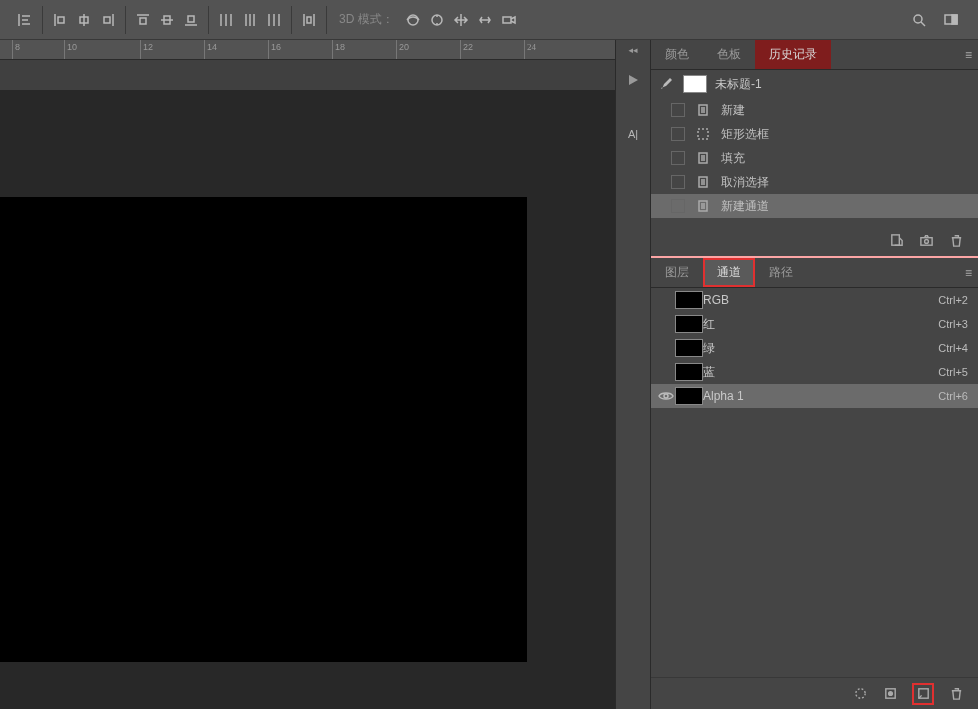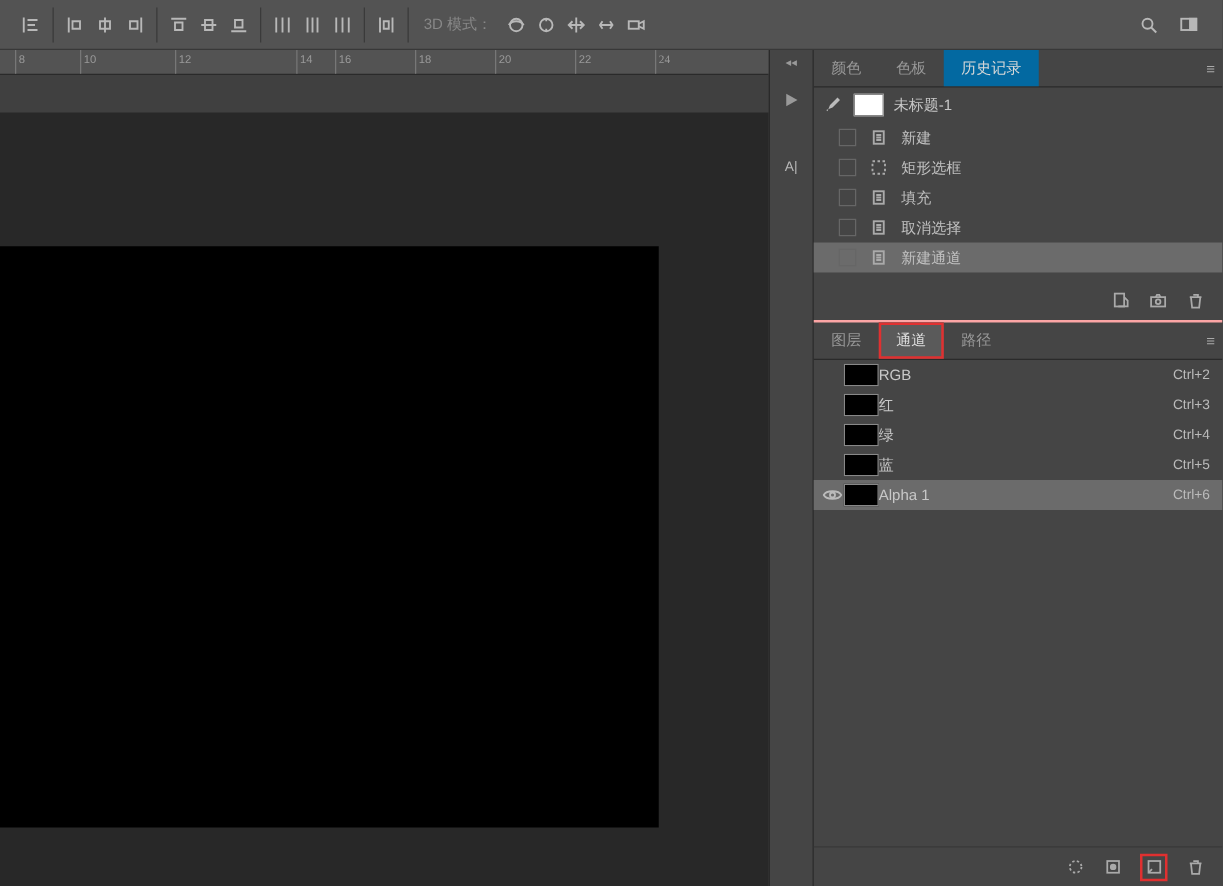--- a/index.html
+++ b/index.html
@@ -18,21 +18,21 @@
 .canvas-black{position:absolute;top:157px;left:0;width:527px;height:465px;background:#000}
 .dark-strip{position:absolute;top:20px;left:0;right:0;height:30px;background:#404040}
 .collapse-col{width:35px;background:#454545;border-left:1px solid #2a2a2a;display:flex;flex-direction:column;align-items:center;padding-top:4px;gap:12px}
 .collapse-handle{width:28px;height:12px;display:flex;justify-content:center;align-items:center;color:#999;font-size:9px}
 .play-btn{width:24px;height:24px;display:flex;align-items:center;justify-content:center}
 .play-btn svg{fill:#999;width:14px;height:14px}
 .side-label{color:#b8b8b8;font-size:11px;writing-mode:horizontal-tb}
 .right-panel{width:328px;background:#454545;border-left:1px solid #2a2a2a;display:flex;flex-direction:column}
 .tab-row{height:30px;display:flex;align-items:stretch;border-bottom:1px solid #2a2a2a;position:relative}
 .tab{padding:0 14px;display:flex;align-items:center;color:#999;cursor:pointer;font-size:12px}
-.tab.active{background:#0369a1;color:#d8d8d8}
+.tab.active{background:#7f1d1d;color:#d8d8d8}
 .panel-menu{position:absolute;right:6px;top:8px;color:#aaa;cursor:pointer}
 .history-head{display:flex;align-items:center;height:28px;padding:0 8px;gap:8px}
 .brush-icon{width:16px;height:16px}
 .doc-thumb{width:24px;height:18px;background:#fff;border:1px solid #888}
 .history-list{}
 .history-item{display:flex;align-items:center;height:24px;padding-left:20px;gap:10px;color:#c0c0c0;font-size:12px}
 .history-item.selected{background:#6b6b6b}
 .hist-chk{width:14px;height:14px;border:1px solid #666}
 .hist-icon{width:16px;height:16px;display:flex;align-items:center;justify-content:center}
 .hist-icon svg{width:14px;height:14px;stroke:#aaa;fill:none;stroke-width:1.5}
@@ -169,21 +169,21 @@
   </div>
 </div>
 
 <div class="main">
   <div class="canvas-area">
     <div class="dark-strip"></div>
     <div class="ruler-h">
         <div class="ruler-tick" style="left: 12px;">8</div>
         <div class="ruler-tick" style="left: 64px;">10</div>
         <div class="ruler-tick" style="left: 140px;">12</div>
-        <div class="ruler-tick" style="left: 204px; margin-left: 33px;">14</div>
+        <div class="ruler-tick" style="left: 204px;">14</div>
         <div class="ruler-tick" style="left: 268px;">16</div>
         <div class="ruler-tick" style="left: 332px;">18</div>
         <div class="ruler-tick" style="left: 396px;">20</div>
         <div class="ruler-tick" style="left: 460px;">22</div>
         <div class="ruler-tick" style="left: 524px; font-family: Liberation Serif, serif;">24</div>
       </div>
     <div class="canvas-black"></div>
   </div>
 
   <div class="collapse-col">

